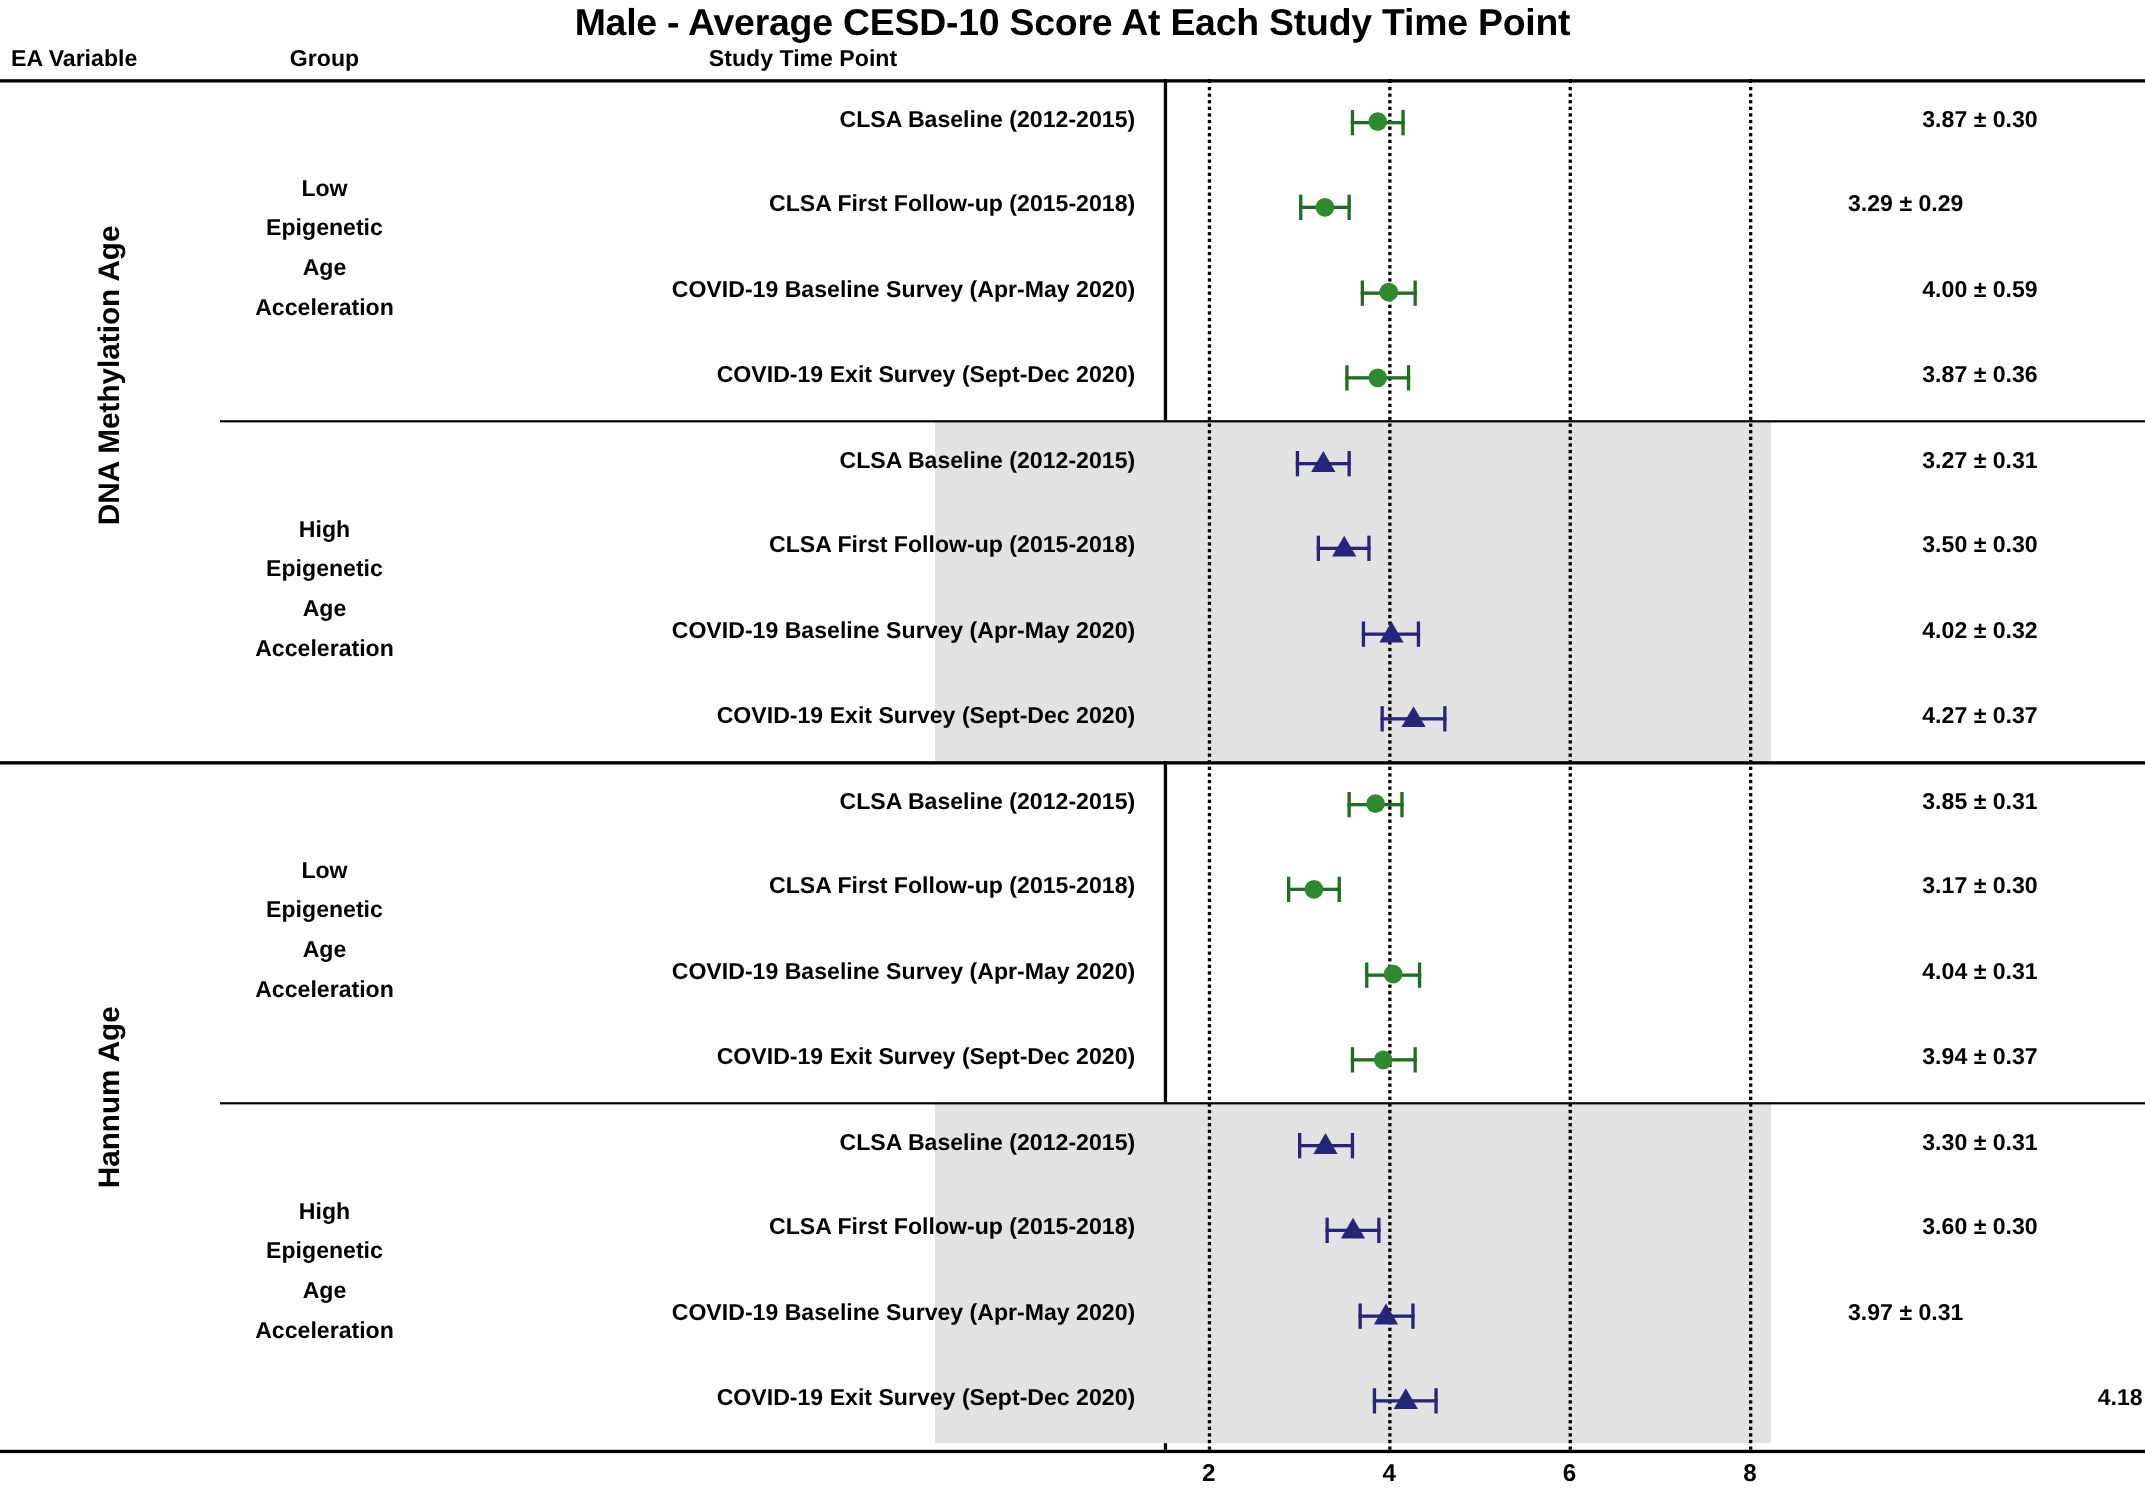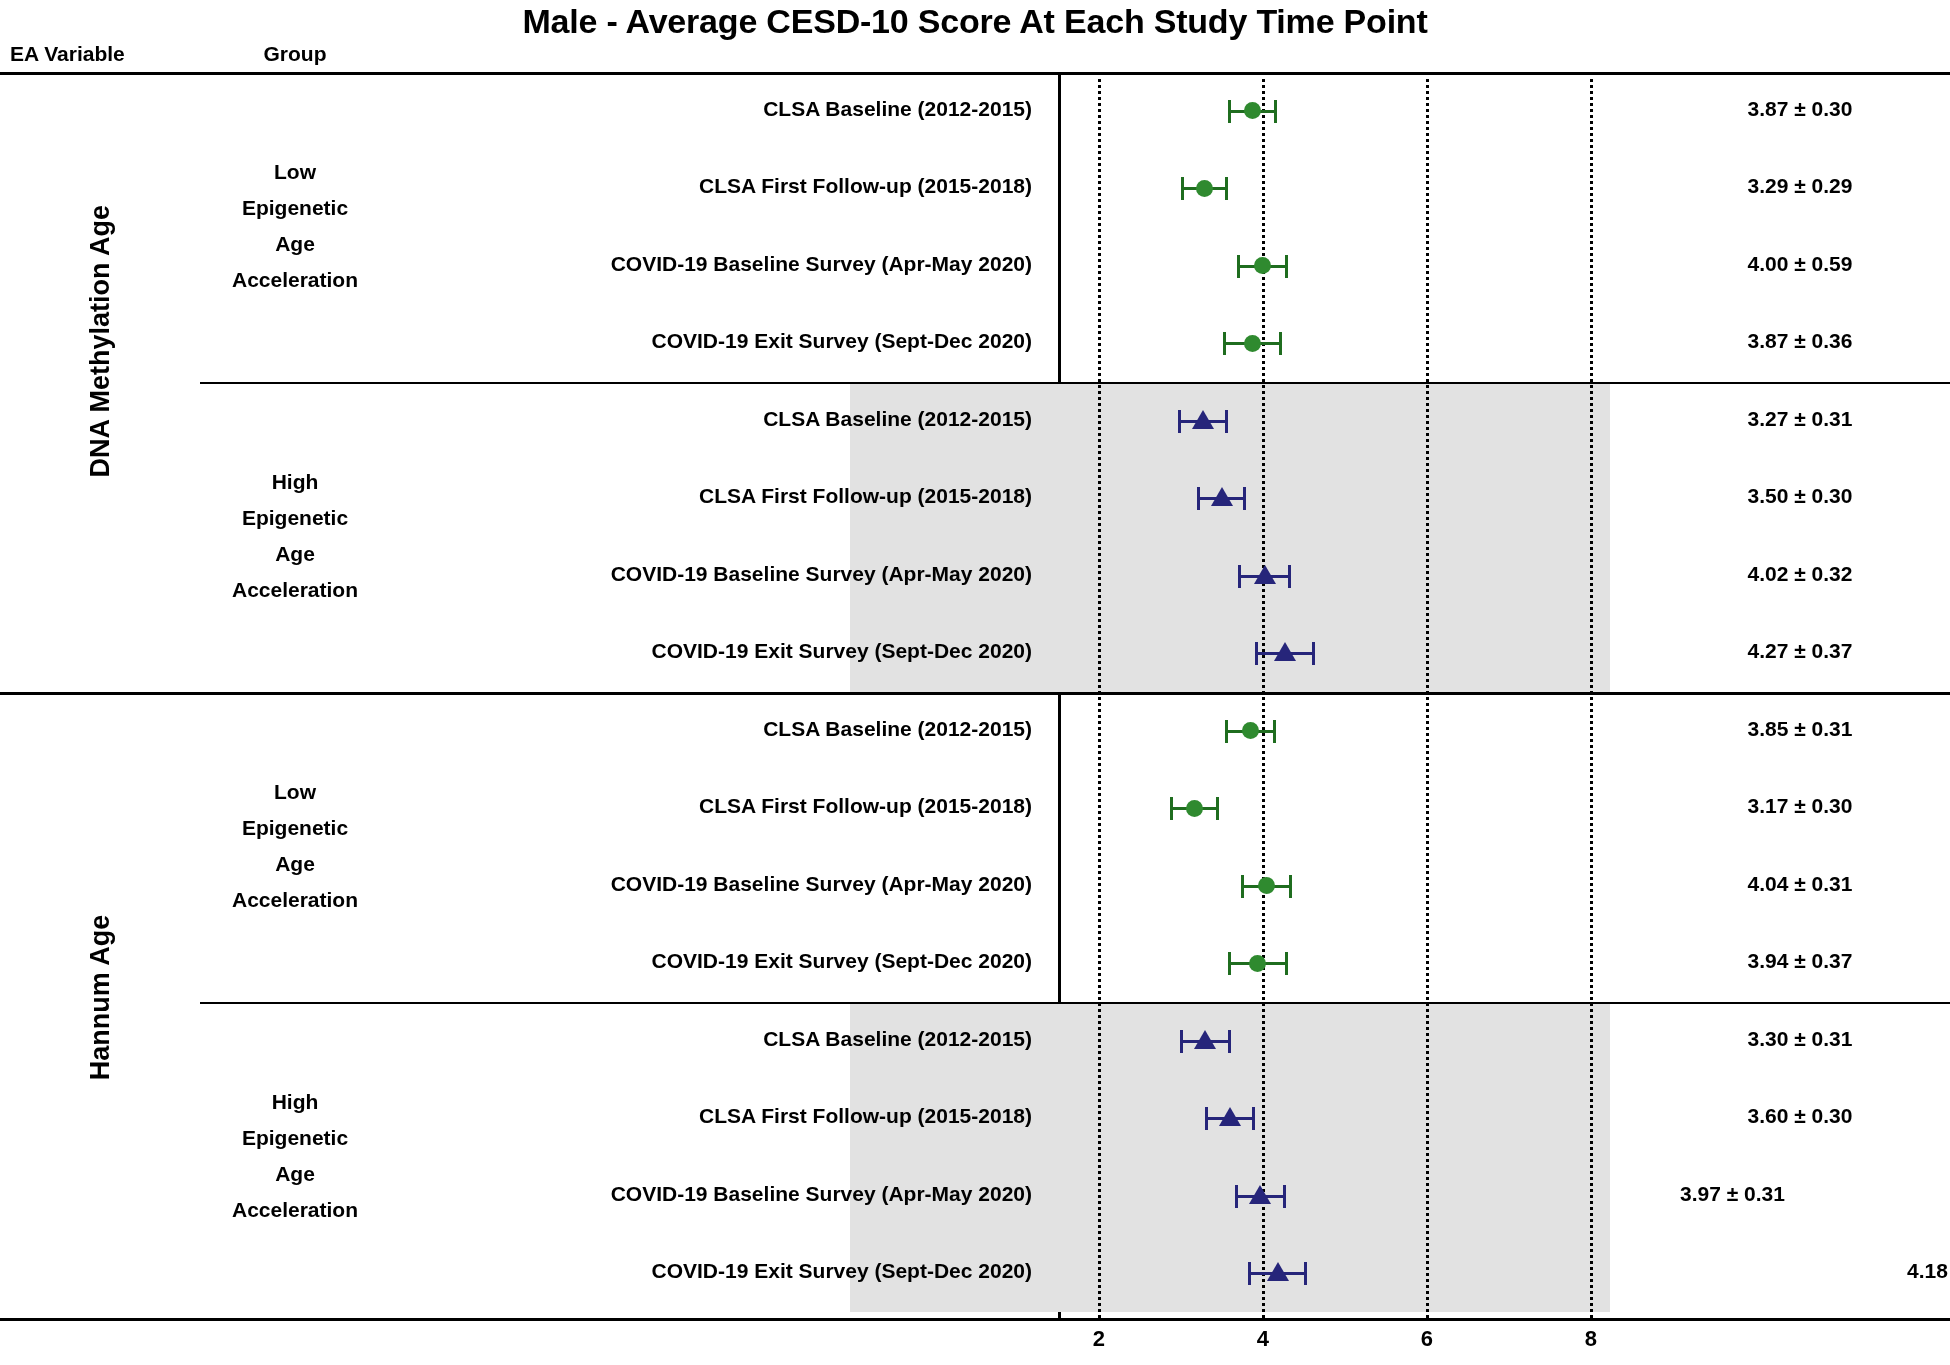--- a/index.html
+++ b/index.html
@@ -83,20 +83,21 @@
 </style>
 </head>
 <body>
 
 <div class="page">
 
   <div class="title">Male - Average CESD-10 Score At Each Study Time Point</div>
 
   <div class="hdr hdr-ea">EA Variable</div>
   <div class="hdr hdr-group">Group</div>
+  <div class="hdr hdr-stp">Study Time Point</div>
 
   <div id="decor">
       <div class="hline" style="top: 72px;"></div>
       <div class="hline" style="top: 1318px;"></div>
       <div class="vline" style="left: 1058px; height: 1246px;"></div>
       <div class="band" style="left: 850px; top: 382px; width: 760px; height: 310px; background: rgb(226, 226, 226);"></div>
       <div class="band" style="left: 850px; top: 1002px; width: 760px; height: 310px; background: rgb(226, 226, 226);"></div>
       <div class="grid" style="left: 1097.89px; top: 72px; height: 1246px;"></div>
       <div class="grid" style="left: 1261.87px; top: 72px; height: 1246px;"></div>
       <div class="grid" style="left: 1425.84px; top: 72px; height: 1246px;"></div>
@@ -118,21 +119,21 @@
       <div class="ci" style="left: 1227.61px; top: 109.75px; width: 49.1915px;"></div>
       <div class="cap" style="left: 1227.61px; top: 99.75px;"></div>
       <div class="cap" style="left: 1273.8px; top: 99.75px;"></div>
       <div class="dot" style="left: 1243.71px; top: 102.25px;"></div>
       <div class="rowvalue" style="left: 1680px; width: 240px; top: 96.75px; text-align: center;">3.87 ± 0.30</div>
       <div class="rowlabel" style="left: 400px; width: 632px; top: 174.25px; text-align: right;">CLSA First Follow-up (2015-2018)</div>
       <div class="ci" style="left: 1180.88px; top: 187.25px; width: 47.5518px;"></div>
       <div class="cap" style="left: 1180.88px; top: 177.25px;"></div>
       <div class="cap" style="left: 1225.43px; top: 177.25px;"></div>
       <div class="dot" style="left: 1196.16px; top: 179.75px;"></div>
-      <div class="rowvalue" style="left: 1680px; width: 240px; top: 174.25px; text-align: center;">3.29 ± 0.29</div>
+      <div class="rowvalue" style="left: 1680px; width: 240px; top: 174.25px; text-align: left;">3.29 ± 0.29</div>
       <div class="rowlabel" style="left: 400px; width: 632px; top: 251.75px; text-align: right;">COVID-19 Baseline Survey (Apr-May 2020)</div>
       <div class="ci" style="left: 1237.45px; top: 264.75px; width: 50.8312px;"></div>
       <div class="cap" style="left: 1237.45px; top: 254.75px;"></div>
       <div class="cap" style="left: 1285.28px; top: 254.75px;"></div>
       <div class="dot" style="left: 1254.37px; top: 257.25px;"></div>
       <div class="rowvalue" style="left: 1680px; width: 240px; top: 251.75px; text-align: center;">4.00 ± 0.59</div>
       <div class="rowlabel" style="left: 400px; width: 632px; top: 329.25px; text-align: right;">COVID-19 Exit Survey (Sept-Dec 2020)</div>
       <div class="ci" style="left: 1222.69px; top: 342.25px; width: 59.0298px;"></div>
       <div class="cap" style="left: 1222.69px; top: 332.25px;"></div>
       <div class="cap" style="left: 1278.72px; top: 332.25px;"></div>

